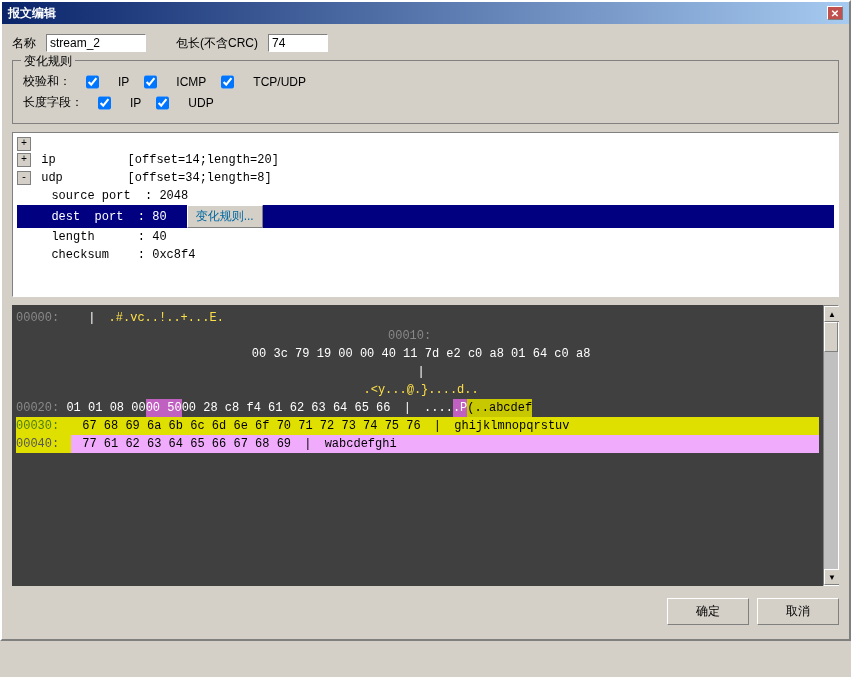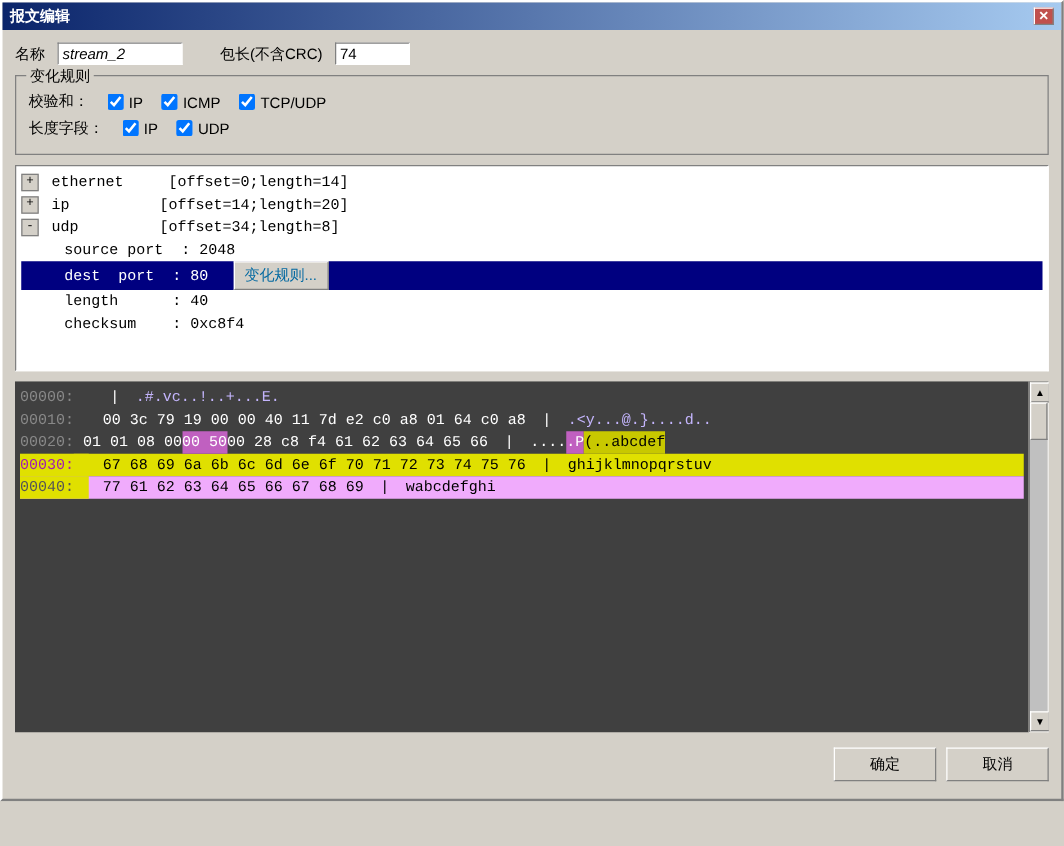--- a/index.html
+++ b/index.html
@@ -104,22 +104,21 @@
     
     .checkbox-row {
       display: flex;
       align-items: center;
       gap: 15px;
       margin: 4px 0;
     }
     
     .checkbox-item {
       display: flex;
-      align-items: center;
-      gap: 4px;
+      gap: 19px;
     }
     
     .checkbox-item input[type="checkbox"] {
       margin: 0;
     }
     
     .tree-area {
       background: white;
       border: 1px solid;
       border-color: #808080 #ffffff #ffffff #808080;
@@ -181,21 +180,21 @@
       margin-right: 4px;
       min-width: 55px;
     }
     
     .hex-separator {
       margin: 0 6px;
       color: white;
     }
     
     .hex-ascii {
-      color: #c4b5fd;
+      color: #fde047;
     }
     
     .hex-container {
       display: flex;
       flex: 1;
       overflow: hidden;
       min-height: 130px;
     }
     
     .hex-scroll {
@@ -277,21 +276,21 @@
     <span class="title-bar-text">报文编辑</span>
     <div class="title-bar-buttons">
       <div class="title-btn close-btn">✕</div>
     </div>
   </div>
 
   <div class="content">
 
     <div class="row">
       <span class="label">名称</span>
-      <input class="input-field" type="text" style="width: 100px; font-style: italic;" value="stream_2">
+      <input class="input-field" type="text" style="width: 100px;" value="stream_2">
       <span class="label" style="margin-left:20px;">包长(不含CRC)</span>
       <input class="input-field" type="text" style="width: 60px;" value="74">
     </div>
 
     <div class="group-box">
       <span class="group-box-title">变化规则</span>
 
       <div class="checkbox-row">
         <span class="label">校验和：</span>
         <div class="checkbox-item">
@@ -318,21 +317,20 @@
           <input type="checkbox" checked="" style="">
           <span class="label">UDP</span>
         </div>
       </div>
     </div>
 
     <div class="tree-area" style="font-size:12px;">
 
       <div class="tree-row">
         <span class="tree-expander">+</span>
-        <span class="tree-node-text">&nbsp;ethernet&nbsp;&nbsp;&nbsp;&nbsp;&nbsp;[offset=0;length=14]</span>
       </div>
 
       <div class="tree-row">
         <span class="tree-expander">+</span>
         <span class="tree-node-text">&nbsp;ip&nbsp;&nbsp;&nbsp;&nbsp;&nbsp;&nbsp;&nbsp;&nbsp;&nbsp;&nbsp;[offset=14;length=20]</span>
       </div>
 
       <div class="tree-row">
         <span class="tree-expander">-</span>
         <span class="tree-node-text">&nbsp;udp&nbsp;&nbsp;&nbsp;&nbsp;&nbsp;&nbsp;&nbsp;&nbsp;&nbsp;[offset=34;length=8]</span>
@@ -365,41 +363,41 @@
 
     <div class="hex-container">
       <div class="hex-scroll" style="padding: 4px; overflow-y: auto; background: rgb(64, 64, 64); color: white; font-family: &quot;Courier New&quot;, monospace; font-size: 12px;">
 
         <div class="hex-row" style="background: rgb(64, 64, 64);">
           <span class="hex-offset">00000:</span>
           <span class="hex-separator">&nbsp;|</span>
           <span class="hex-ascii">&nbsp;.#.vc..!..+...E.</span>
         </div>
 
-        <div class="hex-row" style="background: rgb(64, 64, 64);">
+        <div class="hex-row" style="background: rgb(64, 64, 64); flex-direction: column;">
           <span class="hex-offset">00010:</span>
           <span>&nbsp;00 3c 79 19 00 00 40 11 7d e2 c0 a8 01 64 c0 a8</span>
           <span class="hex-separator">&nbsp;|</span>
           <span class="hex-ascii">&nbsp;.&lt;y...@.}....d..</span>
         </div>
 
         <div class="hex-row" style="background: rgb(64, 64, 64); color: white;">
 
           <span style="color:#888; background:#404040;">00020:</span>
           <span>&nbsp;01 01 08 00 </span>
             <span style="background:#c060c0; color:white;">00 50</span>
             <span> 00 28 c8 f4 61 62 63 64 65 66</span>
           <span class="hex-separator">&nbsp;|</span>
           <span>&nbsp;....</span>
             <span style="background:#c060c0; color:white;">.P</span>
             <span style="background:#c8c800; color:black;text-align:right;">(..abcdef</span>
         </div>
 
         <div class="hex-row" style="background:#e0e000; color:black;">
-          <span class="hex-offset" style="color:#a21caf; background:#e0e000;">00030:</span>
+          <span class="hex-offset" style="color:#4d7c0f; background:#e0e000;">00030:</span>
           <span style="color:black;">&nbsp;67 68 69 6a 6b 6c 6d 6e 6f 70 71 72 73 74 75 76</span>
           <span class="hex-separator" style="color:black;">&nbsp;|</span>
           <span class="hex-ascii" style="color:black;">&nbsp;ghijklmnopqrstuv</span>
         </div>
 
         <div class="hex-row" style="background:#f0abfc; color:black;">
           <span class="hex-offset" style="color:#555; background:#e0e000;">00040:</span>
           <span style="color:black;">&nbsp;77 61 62 63 64 65 66 67 68 69</span>
           <span class="hex-separator" style="color:black;">&nbsp;|</span>
           <span class="hex-ascii" style="color:black;">&nbsp;wabcdefghi</span>

